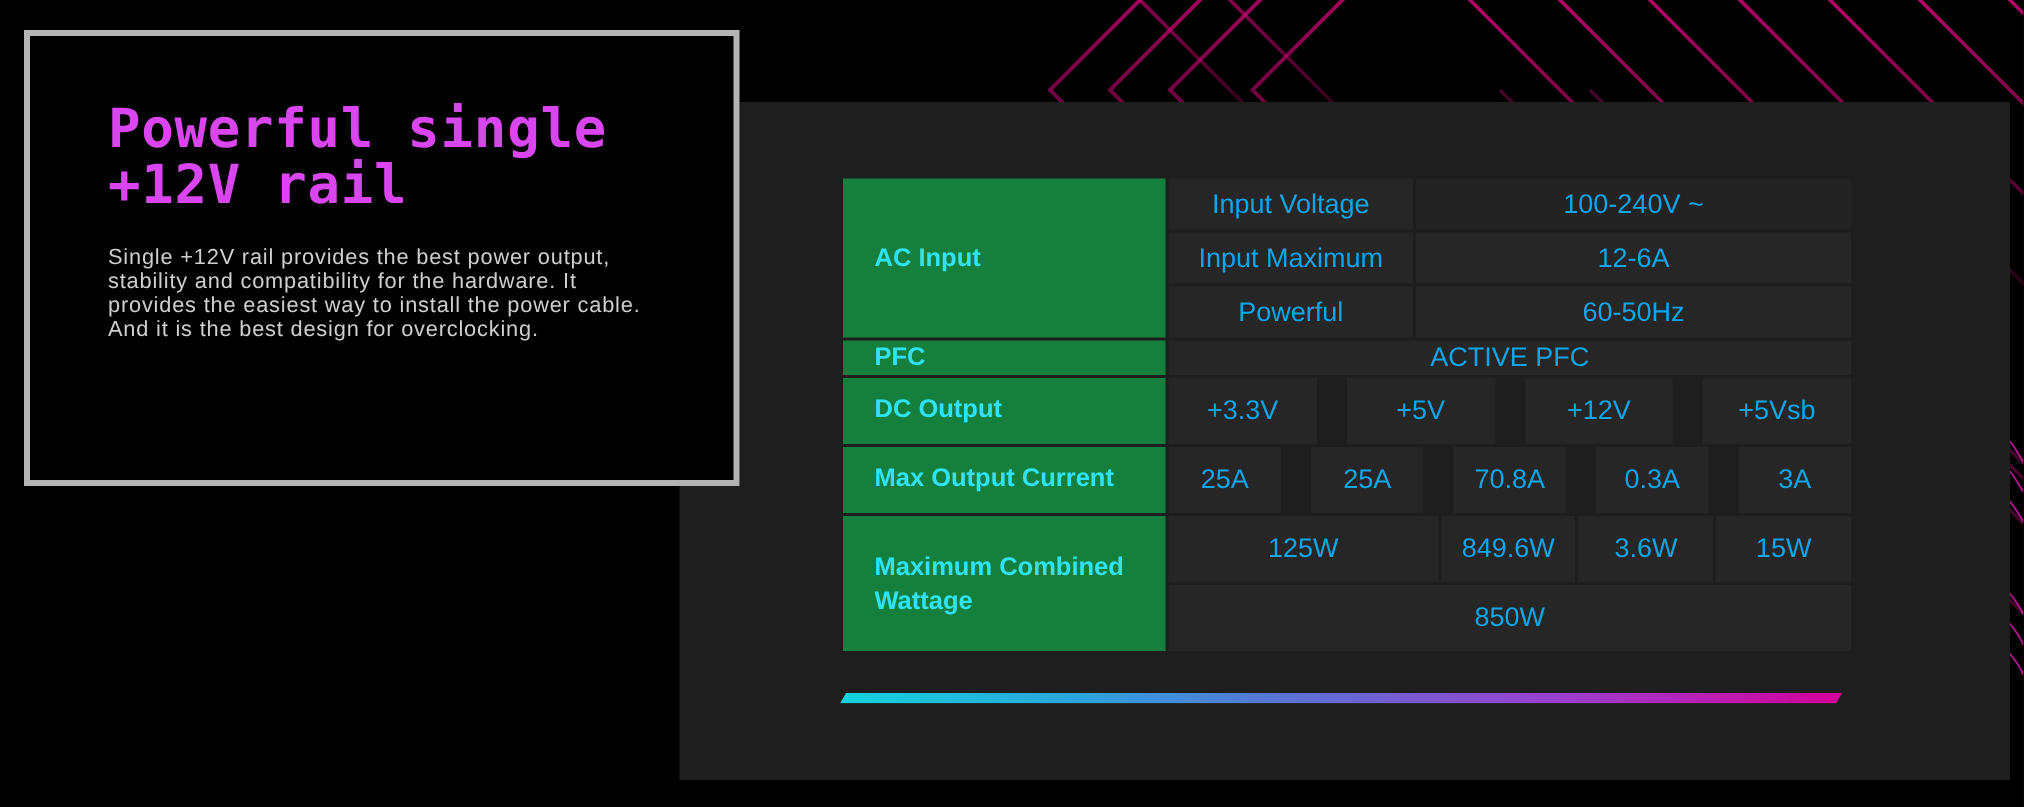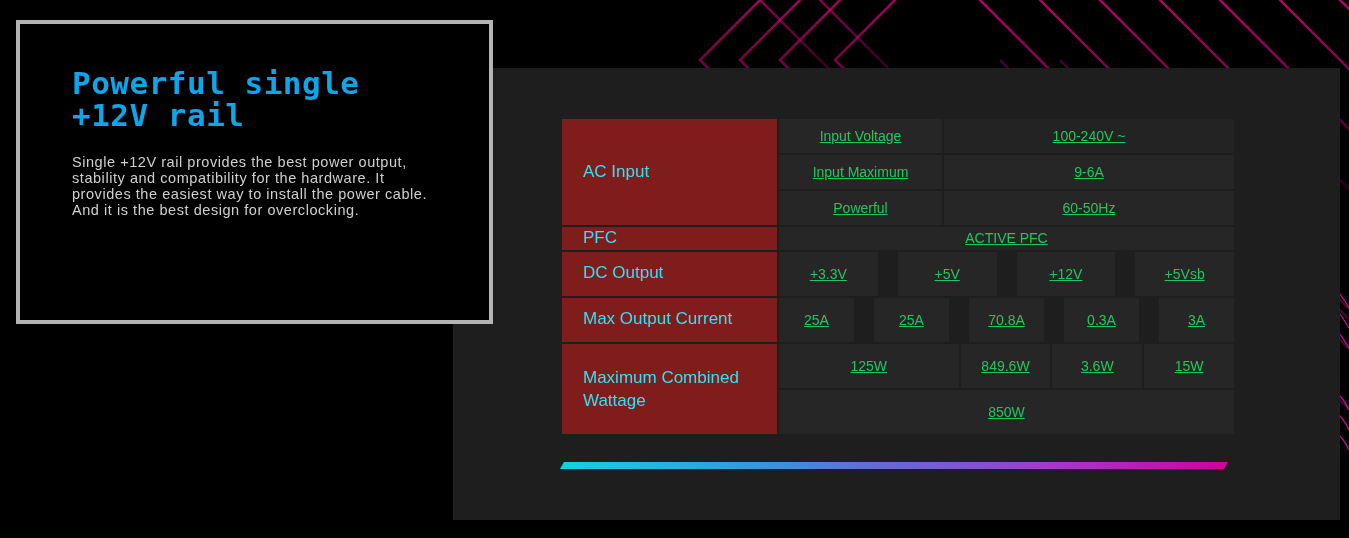--- a/index.html
+++ b/index.html
@@ -61,23 +61,23 @@
     bottom: 6px;
     background: #000000;
   }
   .feature-body {
     position: absolute;
     left: 46px;
     top: 38px;
     right: 28px;
   }
   .feature-title {
-    color: #0ea5e9;
+    color: #d946ef;
     font-family: "DejaVu Sans Mono", monospace;
-    font-size: 31px;
+    font-size: 36px;
     font-weight: bold;
     line-height: 1.03;
     letter-spacing: 0.5px;
     margin: 0 0 22px 0;
     white-space: pre-line;
   }
   .feature-desc {
     color: #cfcfcf;
     font-size: 14.5px;
     line-height: 16px;
@@ -96,53 +96,52 @@
     flex-direction: column;
     gap: 2px;
   }
   .spec-row {
     display: flex;
     gap: 2px;
     align-items: stretch;
   }
   .row-label {
     flex: 0 0 215px;
-    background: #7f1d1d;
+    background: #15803d;
     color: #2fe3f5;
     font-size: 17px;
-    font-weight: normal;
+    font-weight: bold;
     display: flex;
     align-items: center;
     padding-left: 21px;
     box-sizing: border-box;
     line-height: 1.35;
   }
   .row-label.two-line { padding-top: 2px; }
   .row-body {
     flex: 1 1 auto;
     display: flex;
     flex-direction: column;
     gap: 2px;
     min-width: 0;
   }
   .sub-row {
     display: flex;
     gap: 2px;
   }
   .cell {
     background: #262626;
-    color: #22c55e;
-    font-size: 14px;
+    color: #0ea5e9;
+    font-size: 18px;
     height: 34px;
     display: flex;
     align-items: center;
     justify-content: center;
     box-sizing: border-box;
     min-width: 0;
-    text-decoration: underline;
   }
   .cell.tall { height: 44px; }
   .cell.grow { flex: 1 1 0; }
   .cell.w-narrow { flex: 0 0 163px; }
   .cell.w-col { flex: 1 1 0; }
   .cell.span2 { flex: 2 1 0; }
   .cell.faint { background: #232323; }
 
   
   .grid5 { display: flex; gap: 20px; }
@@ -252,21 +251,21 @@
 
     <div class="spec-row">
       <div class="row-label">AC Input</div>
       <div class="row-body">
         <div class="sub-row">
           <div class="cell w-narrow">Input Voltage</div>
           <div class="cell grow faint">100-240V ~</div>
         </div>
         <div class="sub-row">
           <div class="cell w-narrow">Input Maximum</div>
-          <div class="cell grow">9-6A</div>
+          <div class="cell grow">12-6A</div>
         </div>
         <div class="sub-row">
           <div class="cell w-narrow">Powerful</div>
           <div class="cell grow">60-50Hz</div>
         </div>
       </div>
     </div>
 
     <div class="spec-row">
       <div class="row-label">PFC</div>

